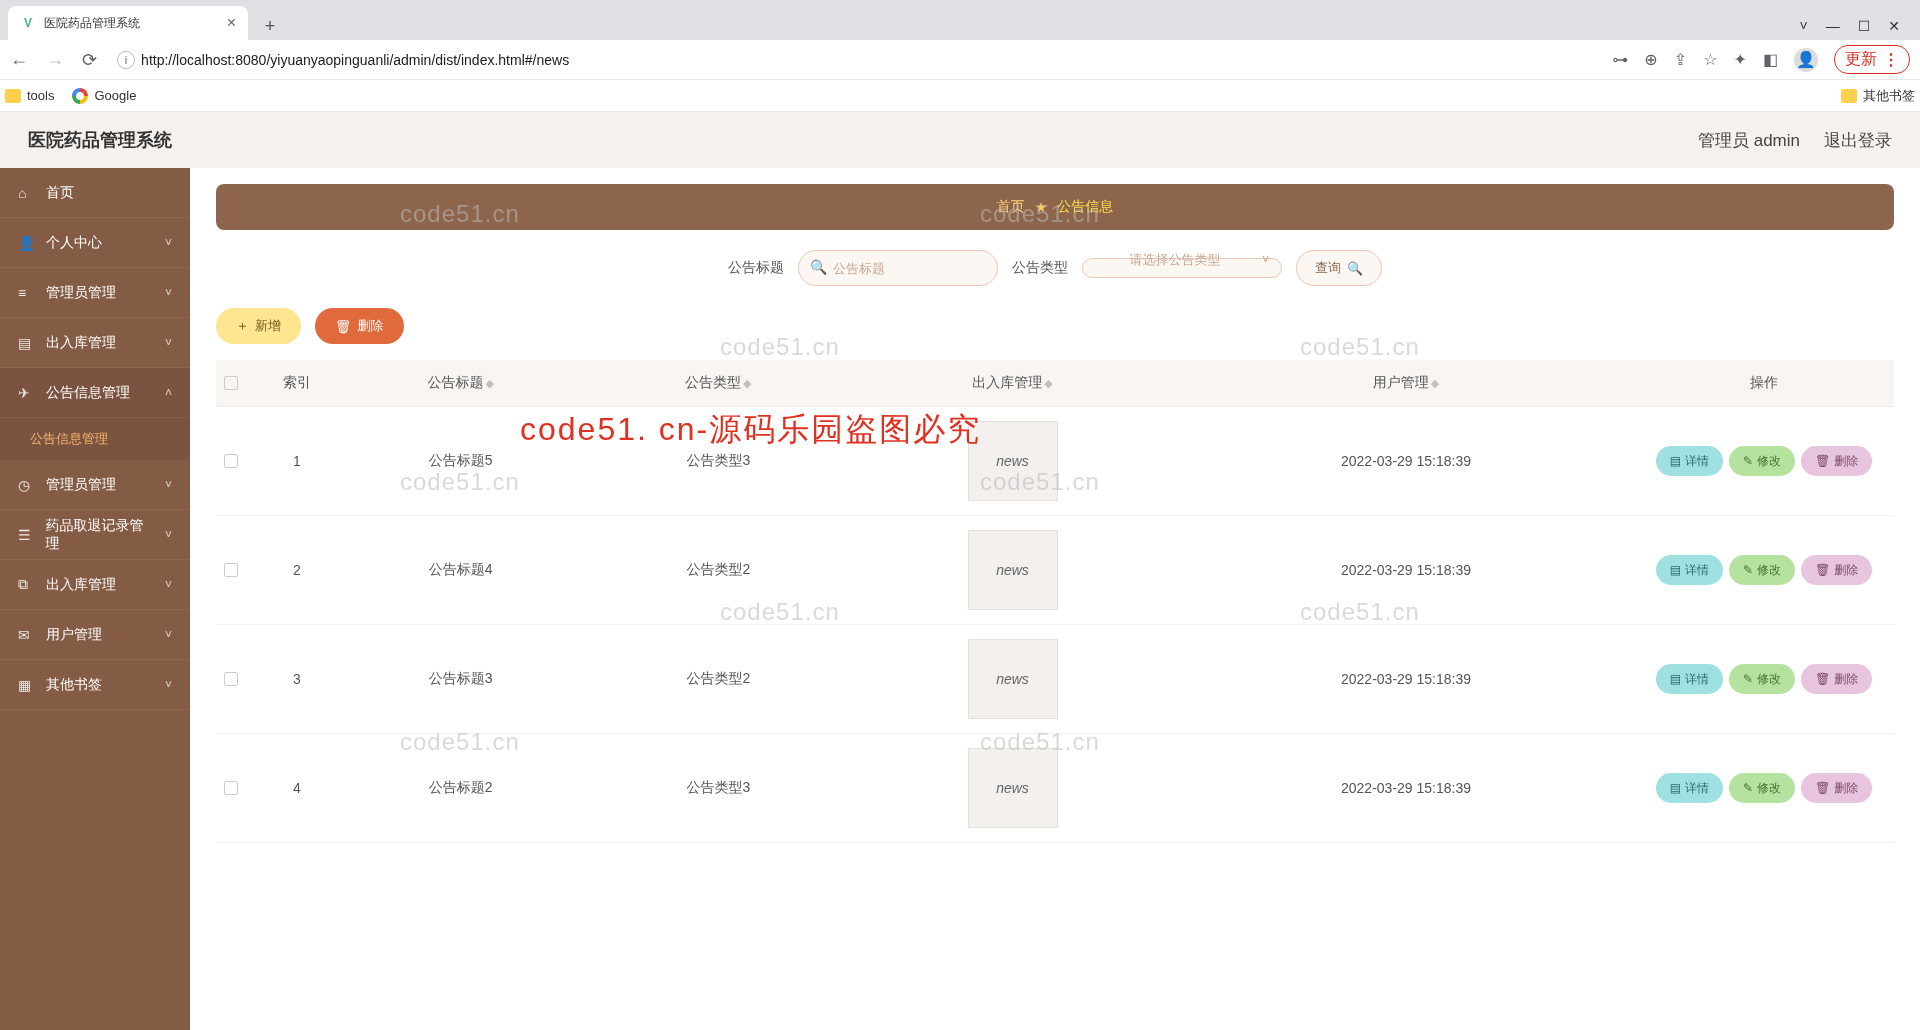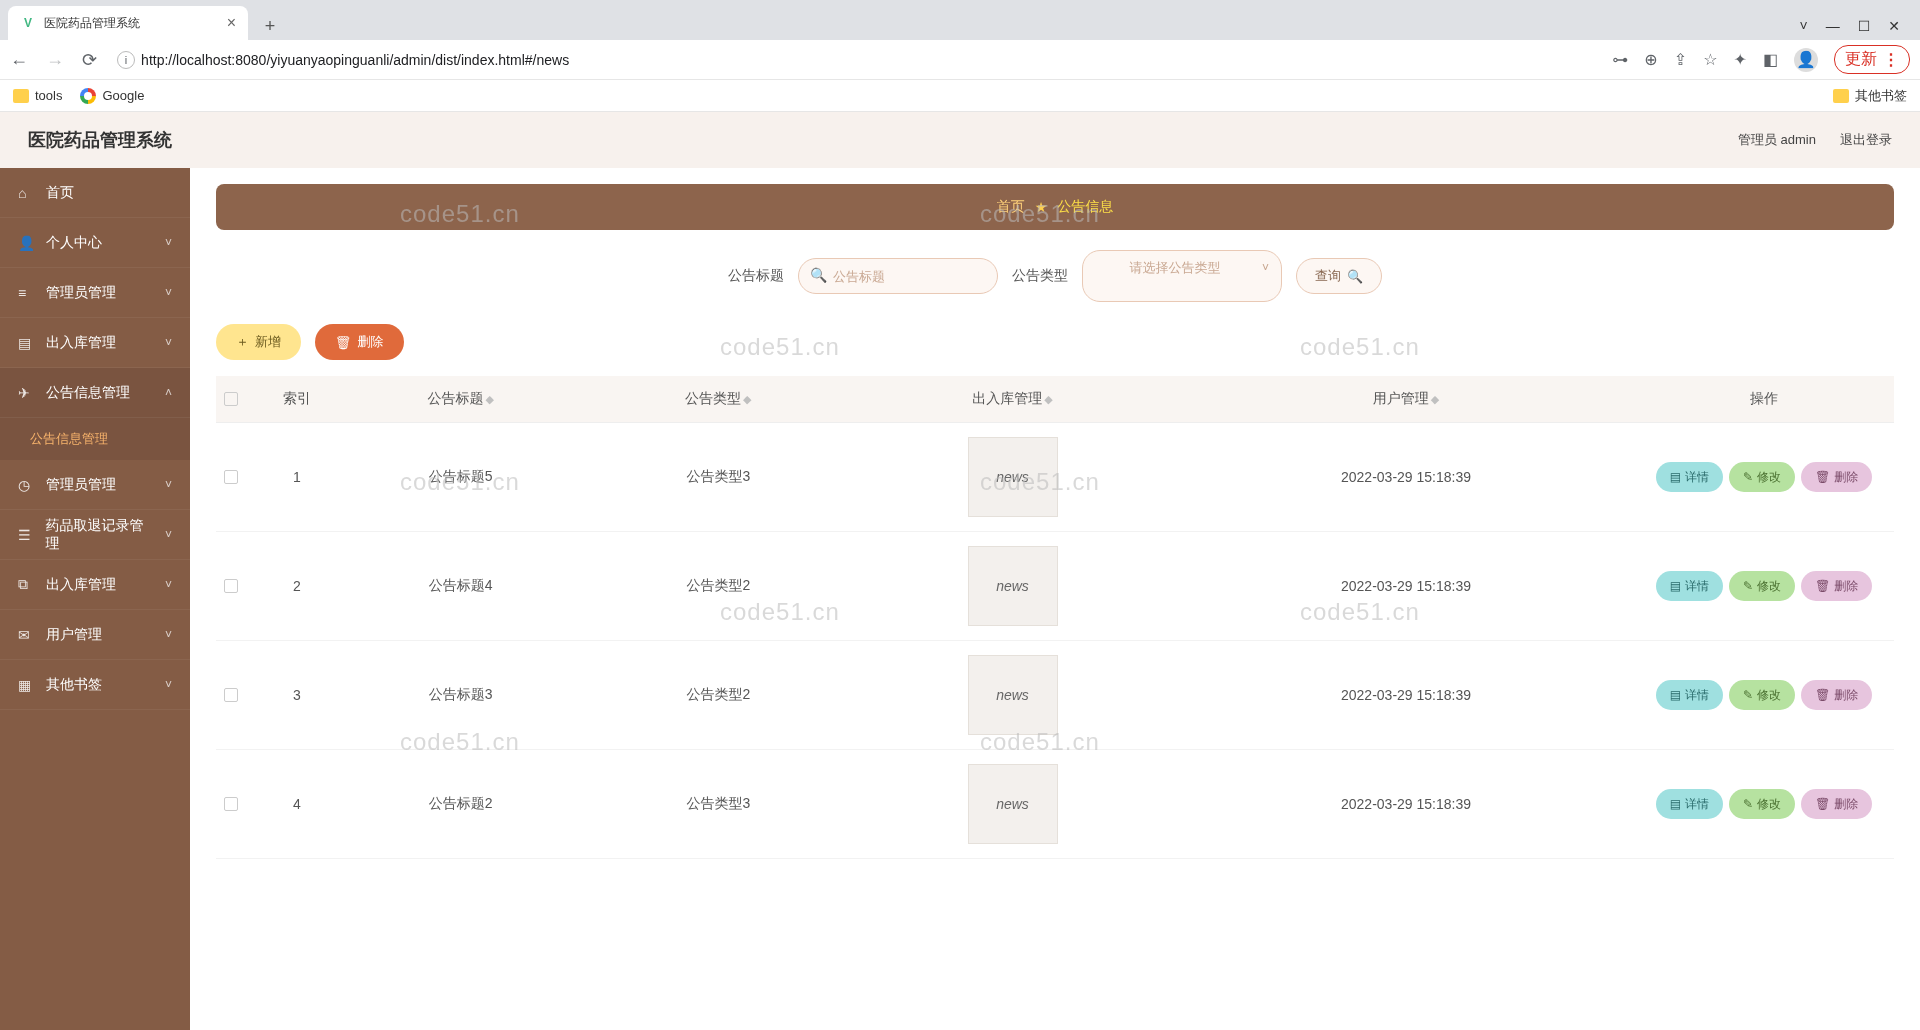--- a/index.html
+++ b/index.html
@@ -18,53 +18,53 @@
 .addr-bar { height:40px; background:#fff; border-bottom:1px solid #e6e6e6; display:flex; align-items:center; padding:0 10px; gap:12px; }
 .nav-icons { display:flex; gap:18px; color:#5f6368; font-size:18px; }
 .nav-icons span { cursor:pointer; }
 .url-box { flex:1; display:flex; align-items:center; gap:6px; font-size:14px; color:#202124; }
 .url-info { color:#5f6368; border:1px solid #bbb; border-radius:50%; width:18px; height:18px; display:flex; align-items:center; justify-content:center; font-size:11px; margin-left:8px; }
 .addr-tools { display:flex; gap:16px; color:#5f6368; align-items:center; }
 .addr-tools span { cursor:pointer; font-size:16px; }
 .update-btn { border:1px solid #d93025; color:#d93025; border-radius:14px; padding:3px 10px; font-size:13px; display:flex; align-items:center; gap:6px; }
 .avatar { width:24px; height:24px; border-radius:50%; background:#ddd; display:flex; align-items:center; justify-content:center; }
 
-.bookmark-bar { height:32px; background:#fff; border-bottom:1px solid #e6e6e6; display:flex; align-items:center; padding:0 13px; gap:18px; font-size:13px; color:#333; }
+.bookmark-bar { height:32px; background:#fff; border-bottom:1px solid #e6e6e6; display:flex; align-items:center; padding:0 5px; gap:18px; font-size:13px; color:#333; }
 .bookmark-bar .bm { display:flex; align-items:center; gap:6px; cursor:pointer; }
 .bm-folder { width:16px; height:14px; background:#ffd04c; border-radius:2px; }
 .bm-g { width:16px; height:16px; border-radius:50%; background:conic-gradient(#ea4335 0 90deg,#fbbc05 90deg 180deg,#34a853 180deg 270deg,#4285f4 270deg 360deg); position:relative; }
 .bm-g::after{content:"";position:absolute;inset:4px;background:#fff;border-radius:50%;}
 .bm-spacer { flex:1; }
 
 
 .app { flex:1; display:flex; flex-direction:column; }
 .app-header { height:56px; background:#f7f1ed; display:flex; align-items:center; padding:0 28px; font-size:18px; font-weight:600; color:#333; }
 .app-header .sp { flex:1; }
-.app-header .hr { font-size:13px; font-weight:400; color:#444; margin-left:24px; cursor:pointer; }
+.app-header .hr { font-size:17px; font-weight:400; color:#444; margin-left:24px; cursor:pointer; }
 
 .app-body { flex:1; display:flex; overflow:hidden; }
 .sidebar { width:190px; background:#845c45; display:flex; flex-direction:column; color:#fff; font-size:14px; }
 .side-item { height:50px; display:flex; align-items:center; padding:0 18px; gap:12px; cursor:pointer; border-bottom:1px solid rgba(255,255,255,0.06); }
 .side-item .ic { width:16px; opacity:.85; }
 .side-item .chev { margin-left:auto; opacity:.7; font-size:12px; }
 .side-item.active { background:#7a5440; }
 .side-sub { height:42px; display:flex; align-items:center; padding-left:30px; background:#7a5440; color:#f7b36b; font-size:13px; cursor:pointer; }
 
 .main { flex:1; padding:16px 26px; overflow:auto; background:#fff; position:relative; }
 .breadcrumb { background:#8d644c; color:#fff; border-radius:8px; height:46px; display:flex; align-items:center; justify-content:center; gap:10px; font-size:14px; margin-bottom:20px; }
 .breadcrumb .home { color:#ffd27a; font-weight:500; cursor:pointer; }
 .breadcrumb .star { color:#ffcf4b; }
 .breadcrumb .cur { color:#fde047; }
 
 .search-row { display:flex; align-items:center; justify-content:center; gap:14px; margin-bottom:22px; font-size:14px; color:#555; }
 .search-input { position:relative; }
 .search-input input { width:200px; height:36px; border:1px solid #e9c9b5; border-radius:18px; padding:0 16px 0 34px; font-size:13px; background:#fdf7f3; color:#333; outline:none; }
 .search-input .sic { position:absolute; left:12px; top:9px; color:#c7a58e; font-size:14px; }
 .search-input input::placeholder { color:#c9a892; }
-.search-select { width:200px; height:52px; border:1px solid #e9c9b5; border-radius:18px; padding:0 30px 16px 16px; background:#fdf7f3; color:#c9a892; display:flex; align-items:center; justify-content:center; font-size:13px; position:relative; cursor:pointer; }
+.search-select { width:200px; height:20px; border:1px solid #e9c9b5; border-radius:18px; padding:0 30px 16px 16px; background:#fdf7f3; color:#c9a892; display:flex; align-items:center; justify-content:center; font-size:13px; position:relative; cursor:pointer; }
 .search-select .dd { position:absolute; right:12px; color:#c7a58e; font-size:12px; }
 .query-btn { height:36px; border:1px solid #e9c9b5; background:#fdf7f3; border-radius:18px; padding:0 18px; color:#8a6a54; font-size:13px; display:flex; align-items:center; gap:6px; cursor:pointer; }
 
 .action-row { display:flex; gap:14px; margin-bottom:16px; }
 .pill-btn { height:36px; border:none; border-radius:18px; padding:0 20px; font-size:13px; display:flex; align-items:center; gap:6px; cursor:pointer; }
 .pill-add { background:#ffe58f; color:#6b5a1e; }
 .pill-del { background:#e06a3b; color:#fff; }
 
 .table { width:100%; border-collapse:collapse; font-size:14px; color:#555; }
 .table th { background:#f9f5f2; font-weight:500; padding:14px 8px; border-bottom:1px solid #eee; }
@@ -316,16 +316,17 @@
         <div class="wm" style="top:32px;left:210px">code51.cn</div>
         <div class="wm" style="top:32px;left:790px">code51.cn</div>
         <div class="wm" style="top:165px;left:530px">code51.cn</div>
         <div class="wm" style="top:165px;left:1110px">code51.cn</div>
         <div class="wm" style="top:300px;left:210px">code51.cn</div>
         <div class="wm" style="top:300px;left:790px">code51.cn</div>
         <div class="wm" style="top:430px;left:530px">code51.cn</div>
         <div class="wm" style="top:430px;left:1110px">code51.cn</div>
         <div class="wm" style="top:560px;left:210px">code51.cn</div>
         <div class="wm" style="top:560px;left:790px">code51.cn</div>
+        <div class="wm-red" style="top:240px;left:330px">code51. cn-源码乐园盗图必究</div>
       </div>
     </div>
   </div>
 </div>
 
 </body></html>

